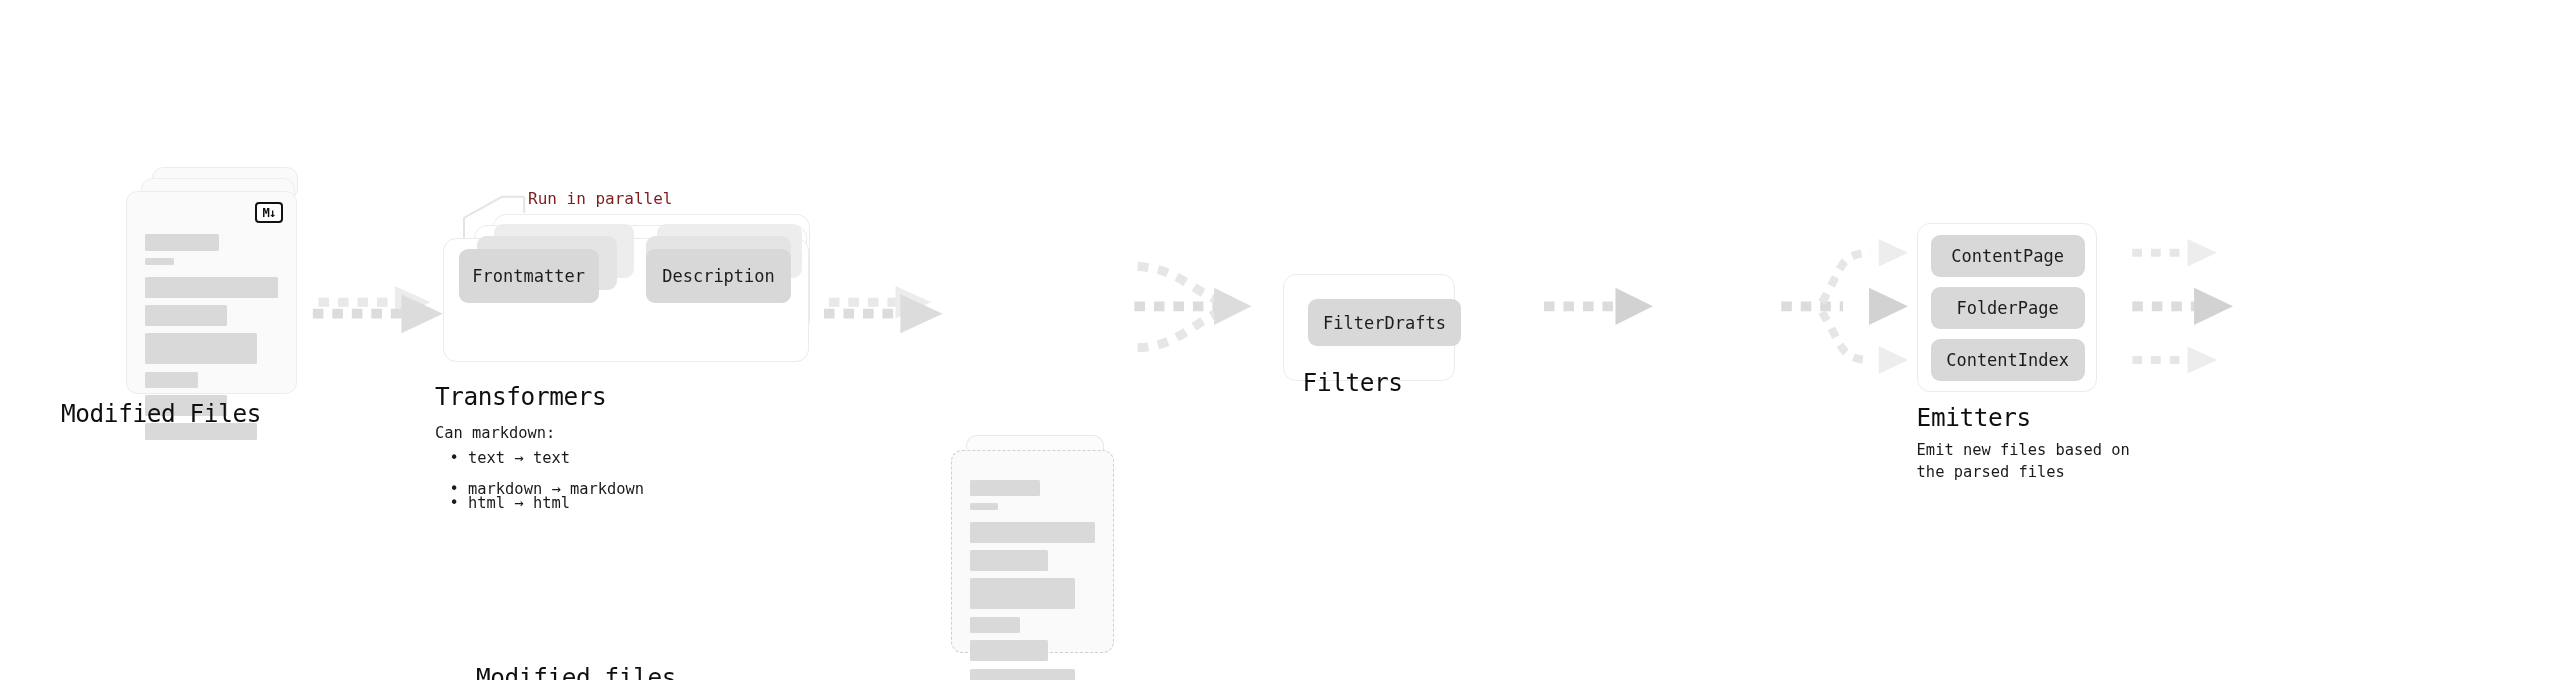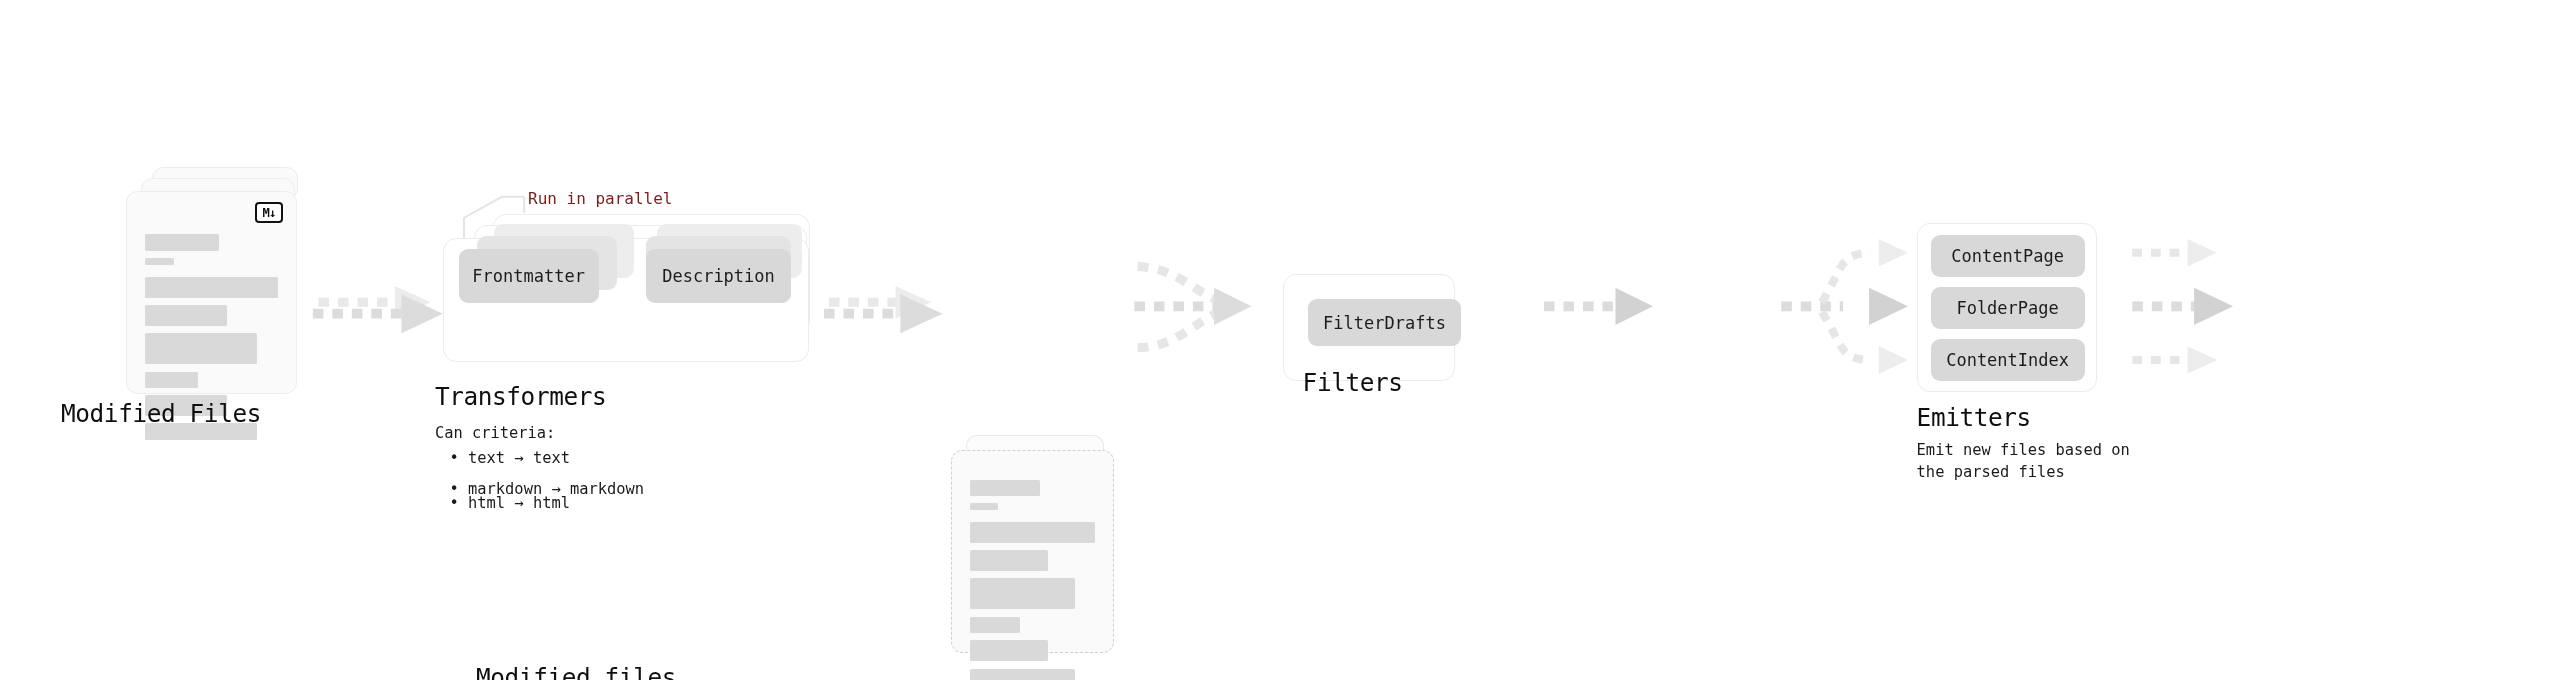--- a/index.html
+++ b/index.html
@@ -168,21 +168,21 @@
       <div class="chip ghost2" style="left:50px; top:-14.6px; width:140px; height:54px;"></div>
       <div class="chip ghost1" style="left:32.5px; top:-3.3px; width:140px; height:54px;"></div>
       <div class="chip" style="left:14.6px; top:9.8px; width:140px; height:54px;">Frontmatter</div>
 
       <div class="chip ghost2" style="left:213px; top:-14.6px; width:145px; height:54px;"></div>
       <div class="chip ghost1" style="left:202px; top:-3.3px; width:145px; height:54px;"></div>
       <div class="chip" style="left:202px; top:9.8px; width:145px; height:54px;text-align:right;">Description</div>
     </div>
 
     <div class="title" style="left:-8.1px; top:183px;">Transformers</div>
-    <div class="caption" style="left:-8.1px; top:223px;">Can criteria:</div>
+    <div class="caption" style="left:-8.1px; top:223px;">Can markdown:</div>
     <div class="bullets" style="left:6.5px; top:248px;">• text → text</div>
     <div class="bullets" style="left:6.5px; top:271px;margin-top:8px;">• markdown → markdown</div>
     <div class="bullets" style="left:6.5px; top:293px;">• html → html</div>
   </div>
 
   <div class="node doc-stack" style="left:951px; top:175px; width:195px; height:260px;">
     <div class="doc dotted-top" style="left:14.6px; top:0px; width:138px; height:32.5px;"></div>
     <div class="doc dashed" style="left:0px; top:14.6px; width:163px; height:203px;">
       <div class="doc-body" style="top:29px;">
         <div class="sk" style="width:56%; height:16.3px;"></div>

